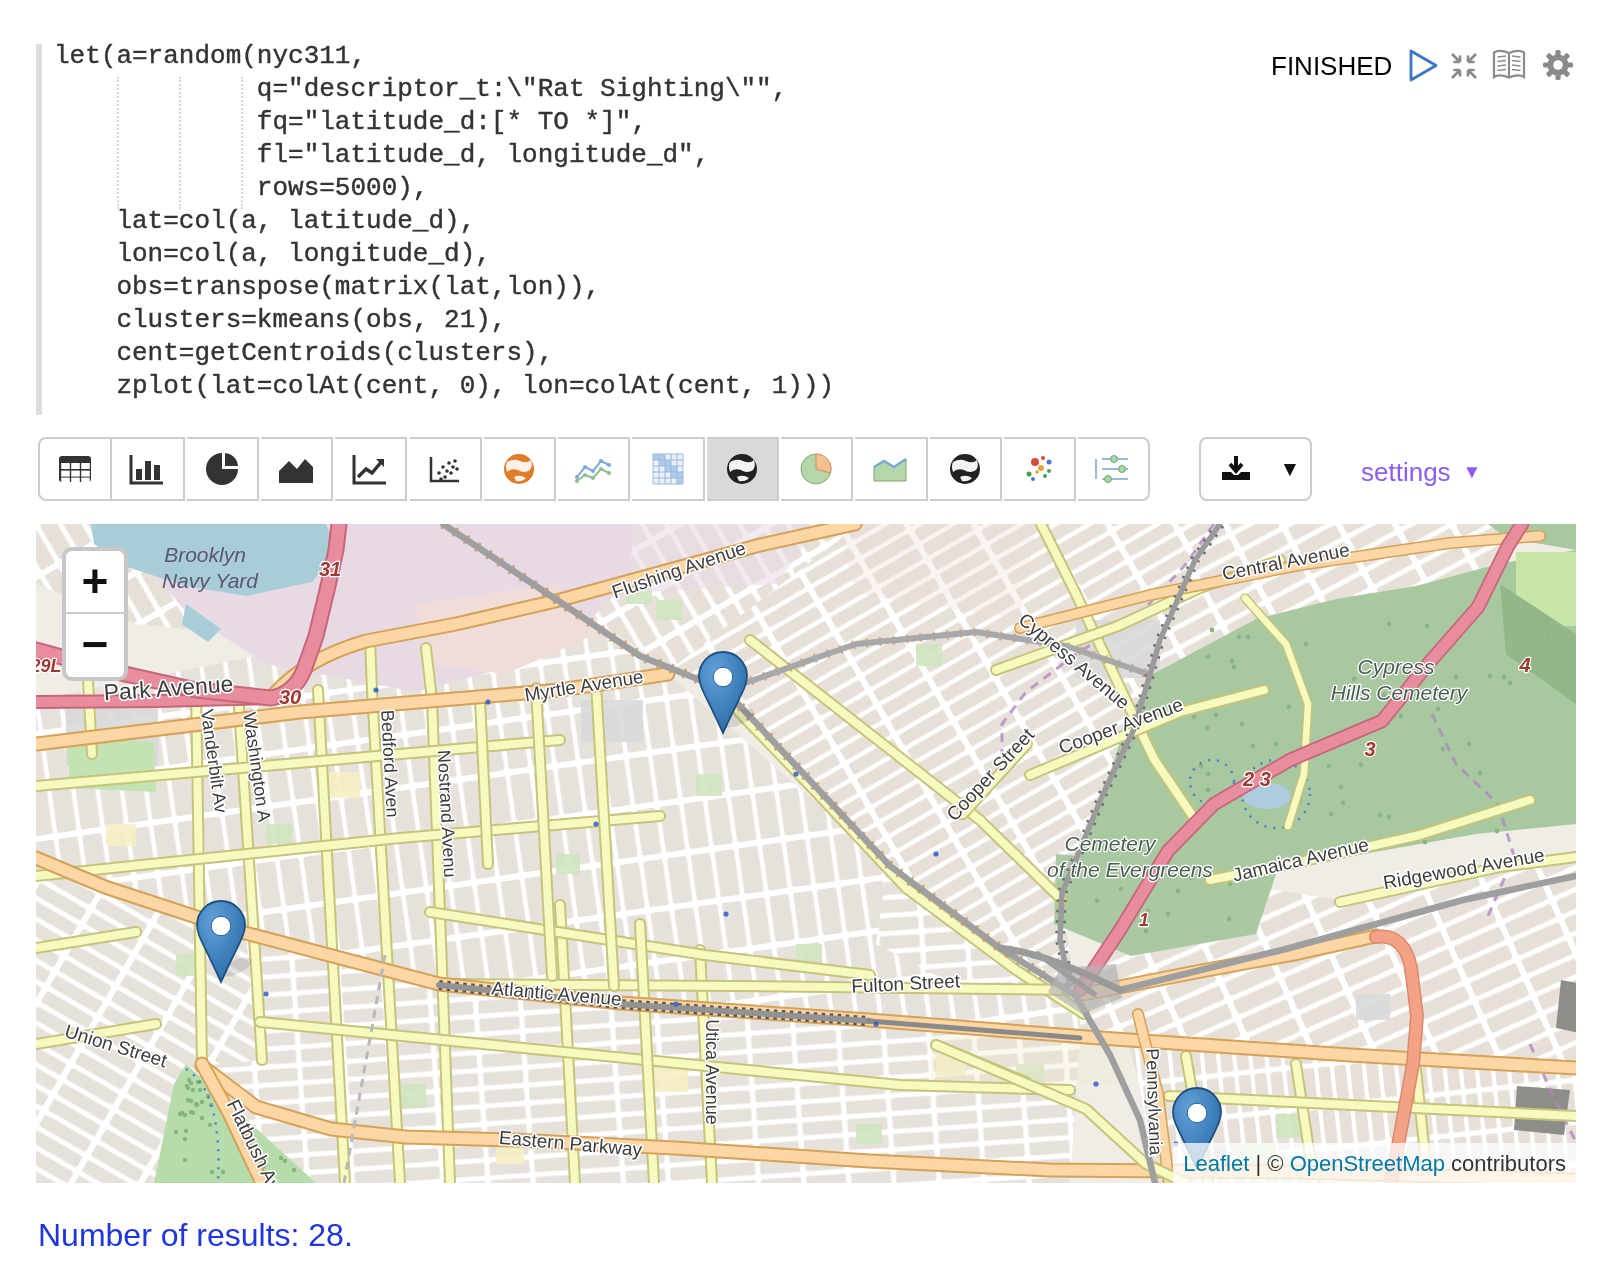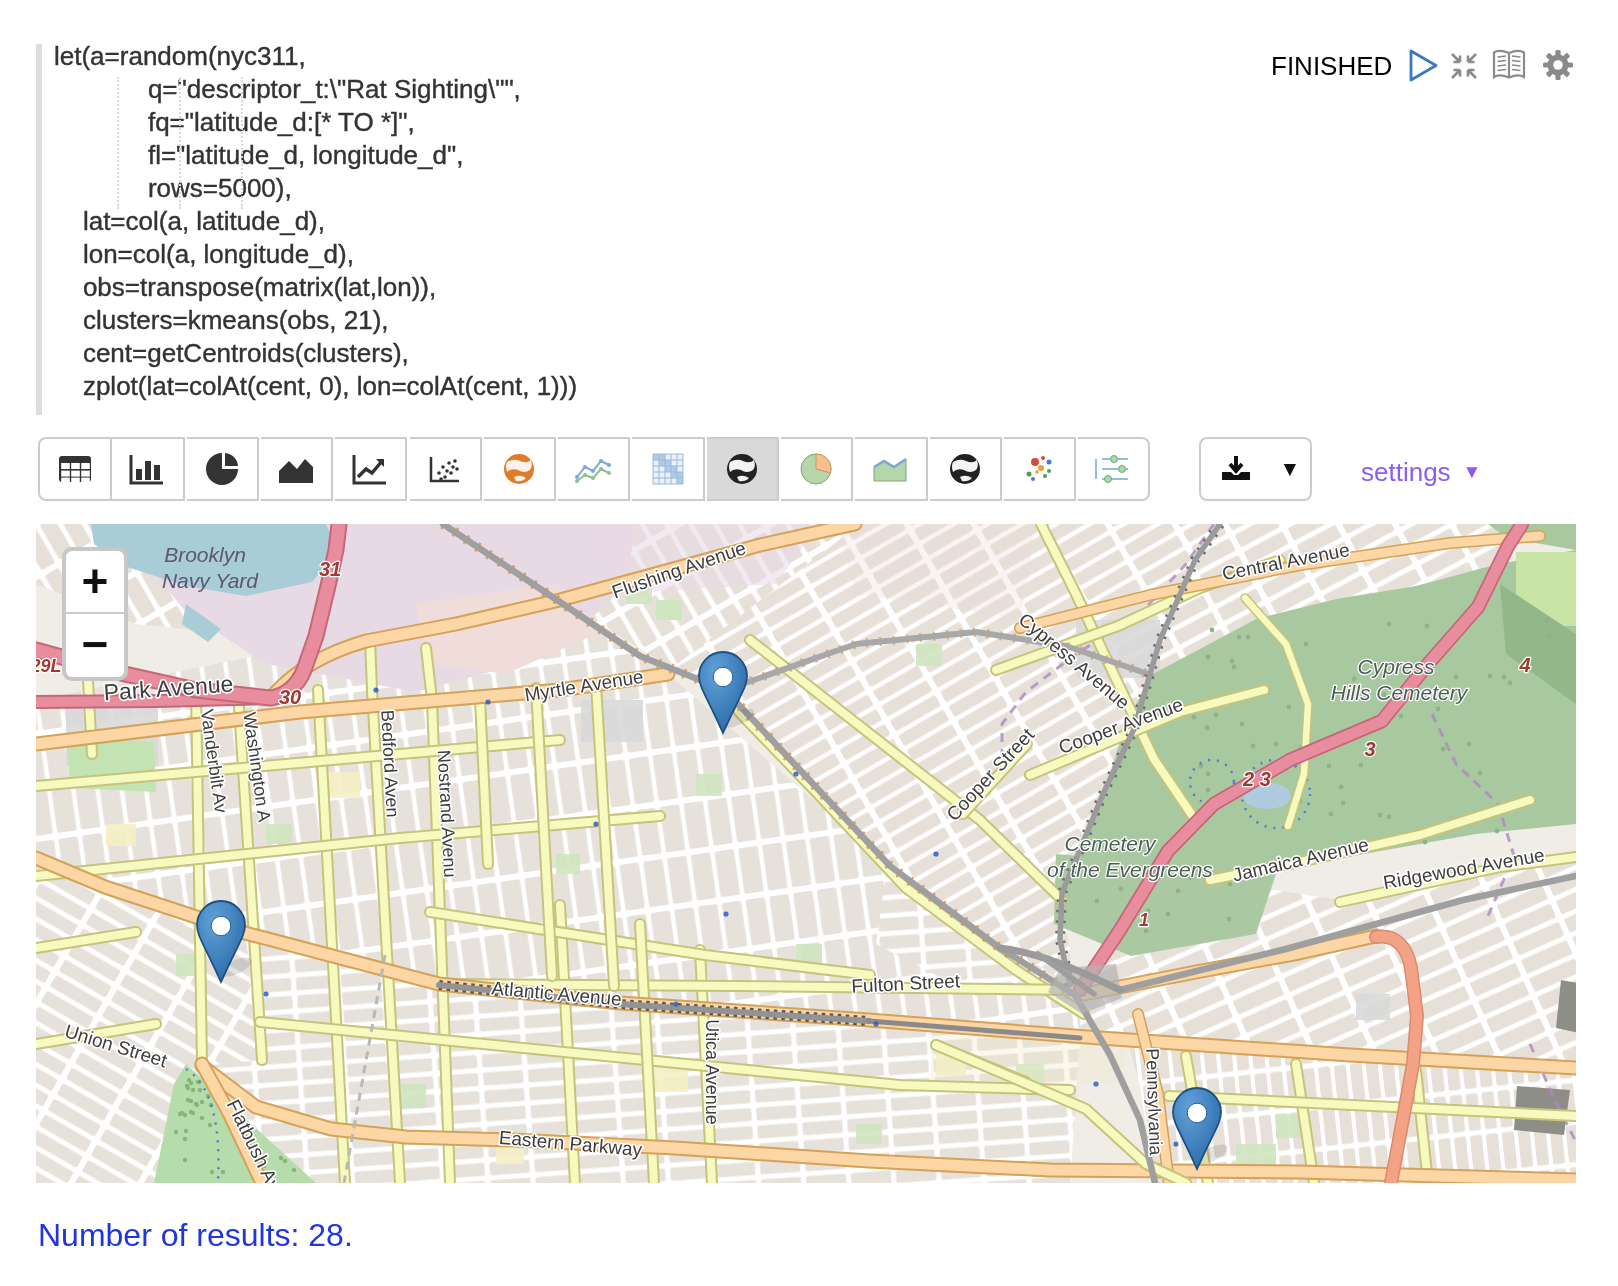--- a/index.html
+++ b/index.html
@@ -1,18 +1,18 @@
 <!DOCTYPE html>
 <html><head>
 <meta charset="utf-8">
 <style>
   html,body{margin:0;padding:0;background:#fff;width:1618px;height:1286px;overflow:hidden;}
   body{font-family:"Liberation Sans", sans-serif;position:relative;}
   .codebar{position:absolute;left:36px;top:44px;width:6px;height:371px;background:#ddd;}
-  pre.code{position:absolute;left:54px;top:40px;margin:0;font-family:Liberation Sans, sans-serif;
+  pre.code{position:absolute;left:54px;top:40px;margin:0;font-family:Liberation Mono, monospace;
     font-size:26px;line-height:33px;color:#333;-webkit-text-stroke:0.4px #333;}
   .guide{position:absolute;width:0;border-left:2px dotted #d8d8d8;}
   .status{position:absolute;top:51px;left:1271px;color:#000000;font-size:26px;}
   .topicons{position:absolute;top:48px;left:1406px;}
   .toolbar{position:absolute;top:437px;left:38px;height:64px;}
   .tbtn{position:absolute;top:0;width:70.3px;height:60px;border:2px solid #ccc;border-left:none;
     background:#fff;display:flex;align-items:center;justify-content:center;box-sizing:content-box;}
   .tbtn.first{border-left:2px solid #ccc;border-radius:8px 0 0 8px;}
   .tbtn.last{border-radius:0 8px 8px 0;}
   .tbtn.sel{background:#d9d9d9;}
@@ -603,14 +603,15 @@
       <g transform="translate(1136,563)">
         <ellipse cx="40" cy="67" rx="17" ry="7" transform="rotate(-25 40 67)" fill="rgba(60,60,60,0.15)"></ellipse>
         <path d="M25,1 C11.7,1 1,11.7 1,25 C1,36 8,44 25,82 C42,44 49,36 49,25 C49,11.7 38.3,1 25,1 Z" fill="url(#pinG)" stroke="#1d4f80" stroke-width="1.8"></path>
         <circle cx="25" cy="26" r="9.8" fill="#ffffff" stroke="#27639c" stroke-width="1"></circle>
       </g>
     </svg>
     <div class="zoomctl">
       <div class="zin">+</div>
       <div class="zout">−</div>
     </div>
+    <div class="attrib"><span class="b">Leaflet</span> | © <span class="b">OpenStreetMap</span> contributors</div>
   </div>
   <div class="results">Number of results: 28.</div>
 
 </body></html>

